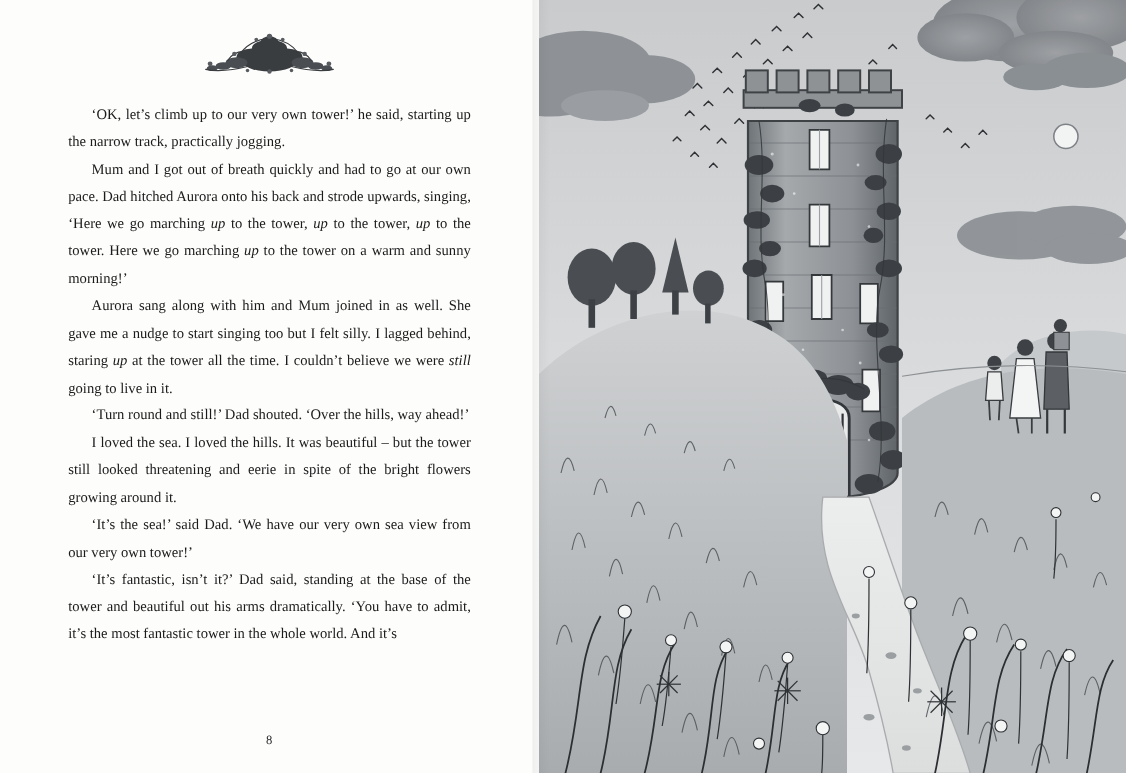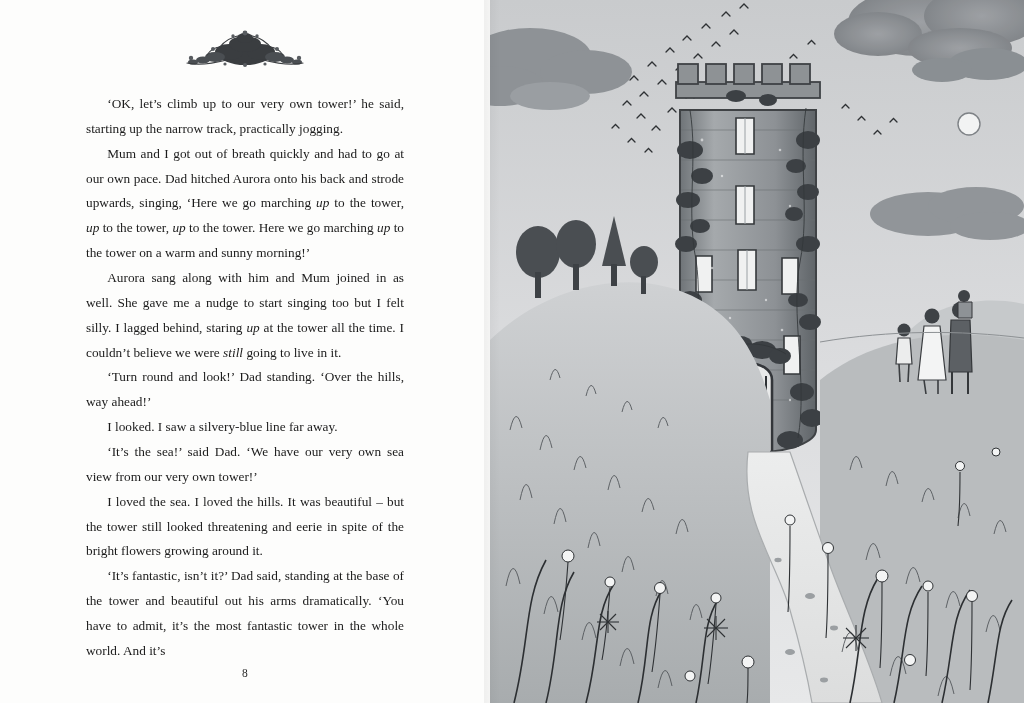--- a/index.html
+++ b/index.html
@@ -21,21 +21,21 @@
     background: #ffffff;
   }
 
   
   .page-left {
     position: relative;
     width: 490px;
     height: 703px;
     background: #fdfdfc;
     box-sizing: border-box;
-    padding: 0 86px;
+    padding: 0 62px;
   }
 
   .chapter-ornament {
     position: relative;
     width: 180px;
     height: 56px;
     margin: 22px auto 14px auto;
   }
   .chapter-ornament svg { display: block; }
 
@@ -141,24 +141,23 @@
           <circle cx="70" cy="42" r="1.6"></circle>
           <circle cx="110" cy="42" r="1.6"></circle>
         </g>
       </svg>
     </div>
 
     <div class="body-text">
       <p class="first">‘OK, let’s climb up to our very own tower!’ he said, starting up the narrow track, practically jogging.</p>
       <p><span>Mum and I got out of breath quickly and had to go at our own pace. Dad hitched Aurora onto his back and strode upwards, singing, ‘Here we go marching <em>up</em> to the tower, <em>up</em> to the tower, <em>up</em> to the tower. Here we go marching <em>up</em> to the tower on a warm and sunny morning!’</span></p>
       <p><span>Aurora sang along with him and Mum joined in as well. She gave me a nudge to start singing too but I felt silly. I lagged behind, staring <em>up</em> at the tower all the time. I couldn’t believe we were <em>still</em> going to live in it.</span></p>
-      <p>‘Turn round and look!’ Dad standing. ‘Over the hills, way ahead!’</p>
-      <p>I looked. I saw a silvery-blue line far away.</p>
+      <p>‘Turn round and still!’ Dad shouted. ‘Over the hills, way ahead!’</p>
+      <p>I loved the sea. I loved the hills. It was beautiful – but the tower still looked threatening and eerie in spite of the bright flowers growing around it.</p>
       <p>‘It’s the sea!’ said Dad. ‘We have our very own sea view from our very own tower!’</p>
-      <p>I loved the sea. I loved the hills. It was beautiful – but the tower still looked threatening and eerie in spite of the bright flowers growing around it.</p>
       <p>‘It’s fantastic, isn’t it?’ Dad said, standing at the base of the tower and beautiful out his arms dramatically. ‘You have to admit, it’s the most fantastic tower in the whole world. And it’s</p>
     </div>
 
     <div class="folio">8</div>
   </div>
 
   <div class="page-right">
     <div class="illus">
       <svg width="534" height="703" viewBox="0 0 534 703" xmlns="http://www.w3.org/2000/svg">
         <defs>

